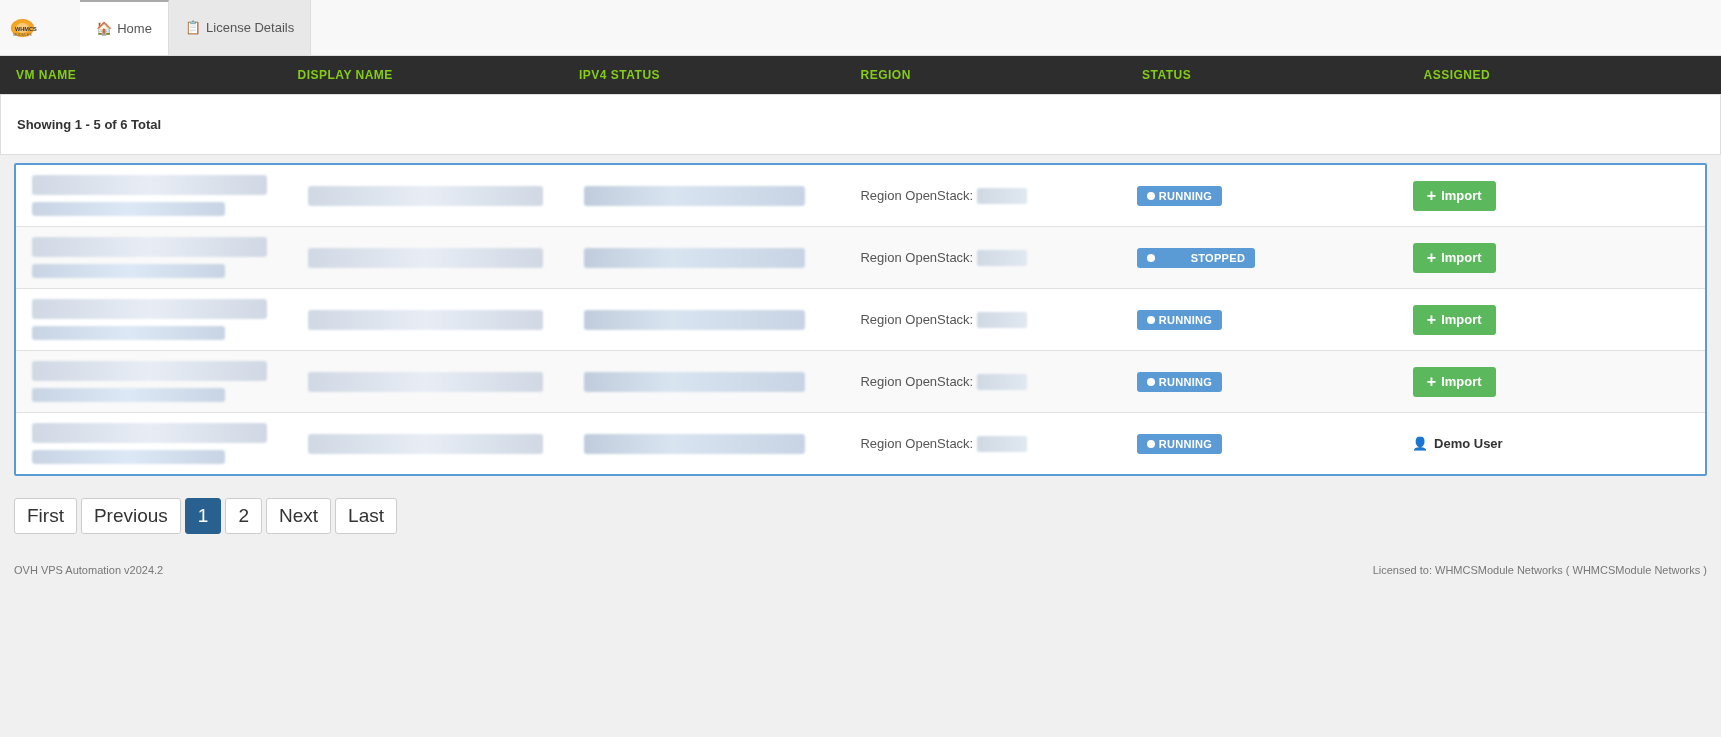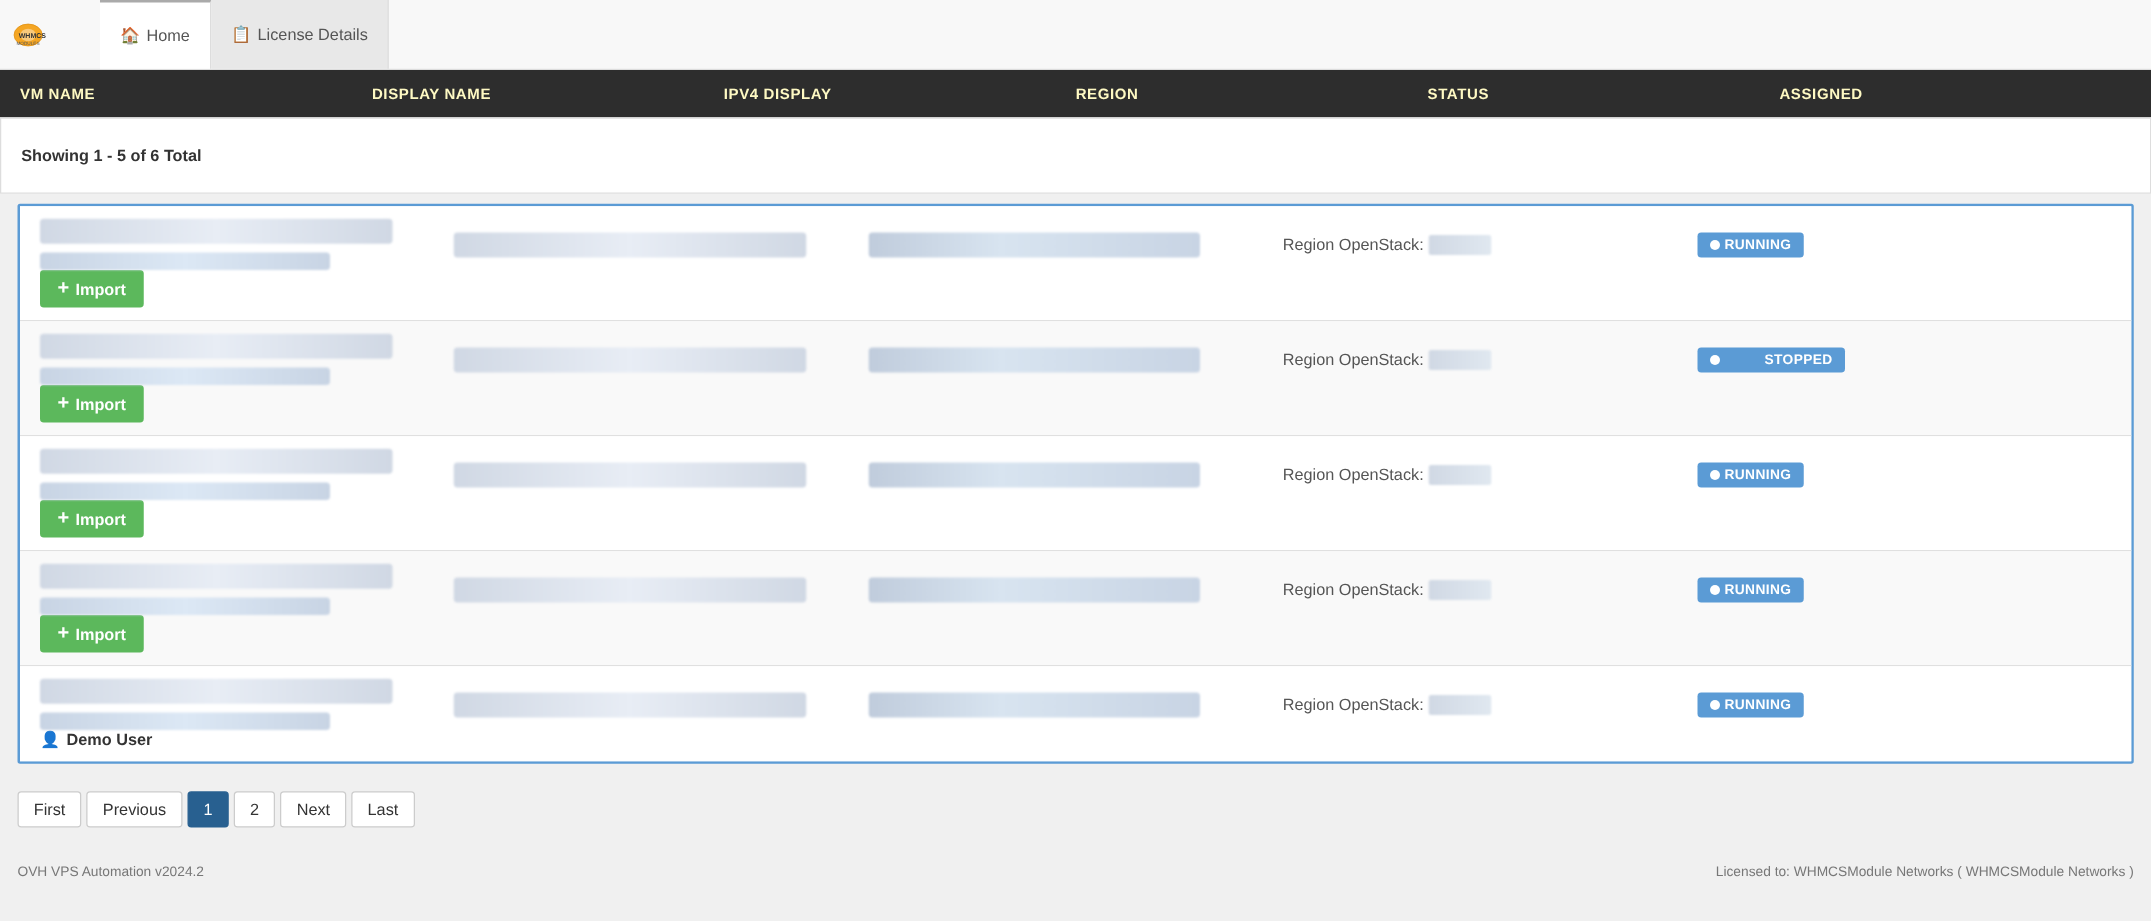--- a/index.html
+++ b/index.html
@@ -39,21 +39,21 @@
       color: #555;
       text-decoration: none;
       background: #e8e8e8;
     }
     .nav-item.active { background: #fff; border-top: 2px solid #aaa; }
     .nav-item .nav-icon { margin-right: 5px; }
 
     
     .table-header {
       background: #2d2d2d;
-      color: #fef9c3;
+      color: #84cc16;
       display: grid;
       grid-template-columns: 1fr 1fr 1fr 1fr 1fr 1fr;
       padding: 10px 16px;
       font-size: 12px;
       font-weight: bold;
       letter-spacing: 0.5px;
     }
     .table-header .col { padding: 2px 0; }
 
     
@@ -70,21 +70,21 @@
     .table-container {
       background: #fff;
       border: 2px solid #5b9bd5;
       margin: 8px 14px;
       border-radius: 2px;
     }
 
     
     .vm-row {
       display: grid;
-      grid-template-columns: 1fr 1fr 1fr 1fr 1fr;
+      grid-template-columns: 1fr 1fr 1fr 1fr 1fr 1fr;
       align-items: center;
       padding: 10px 16px;
       border-bottom: 1px solid #e0e0e0;
       min-height: 60px;
       background: #fff;
     }
     .vm-row:last-child { border-bottom: none; }
     .vm-row:nth-child(even) { background: #f9f9f9; }
 
     
@@ -183,21 +183,21 @@
       align-items: center;
       gap: 4px;
       padding: 14px 14px;
     }
     .page-btn {
       padding: 6px 12px;
       border: 1px solid #ccc;
       background: #fff;
       cursor: pointer;
       border-radius: 3px;
-      font-size: 13px;
+      font-size: 19px;
       color: #333;
     }
     .page-btn.active {
       background: #286090;
       color: #fff;
       border-color: #286090;
     }
 
     
     .footer {
@@ -232,21 +232,21 @@
     <a class="nav-item">
       <span class="nav-icon">📋</span>
       <span>License Details</span>
     </a>
   </div>
 </div>
 
 <div class="table-header">
   <div class="col">VM NAME</div>
   <div class="col">DISPLAY NAME</div>
-  <div class="col">IPV4 DISPLAY</div>
+  <div class="col">IPV4 STATUS</div>
   <div class="col">REGION</div>
   <div class="col">STATUS</div>
   <div class="col">ASSIGNED</div>
 </div>
 
 <div class="showing-bar">
   <span>Showing 1 - 5 of 6 Total</span>
 </div>
 
 <div class="table-container">

